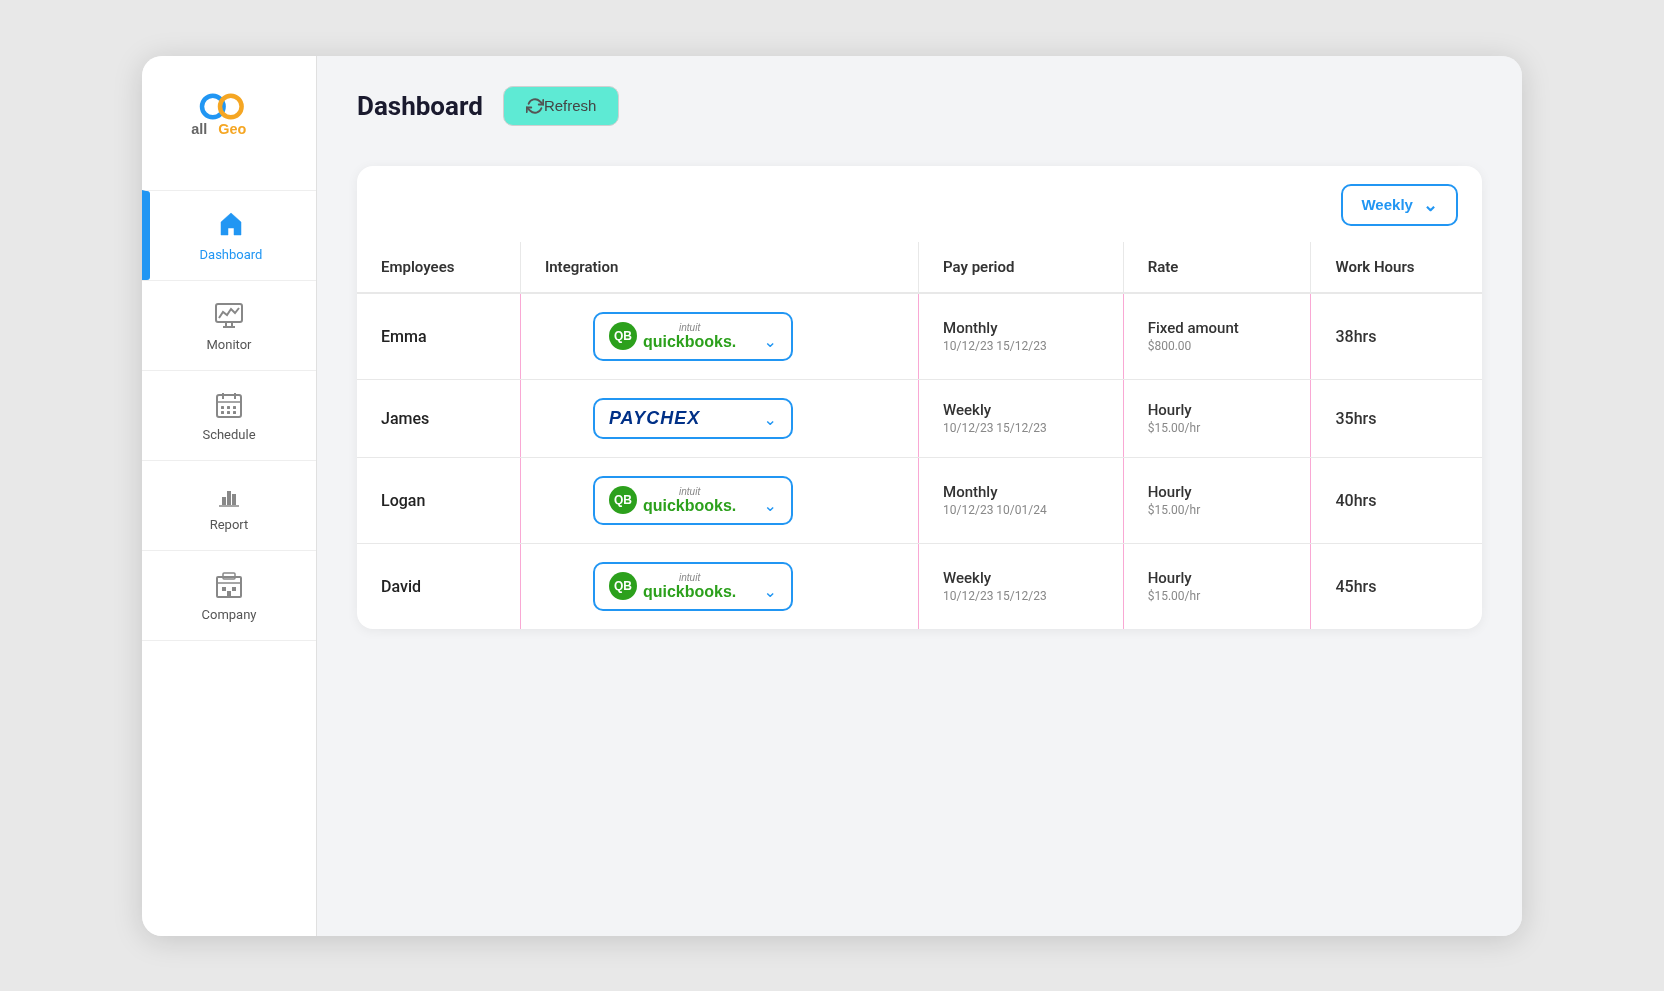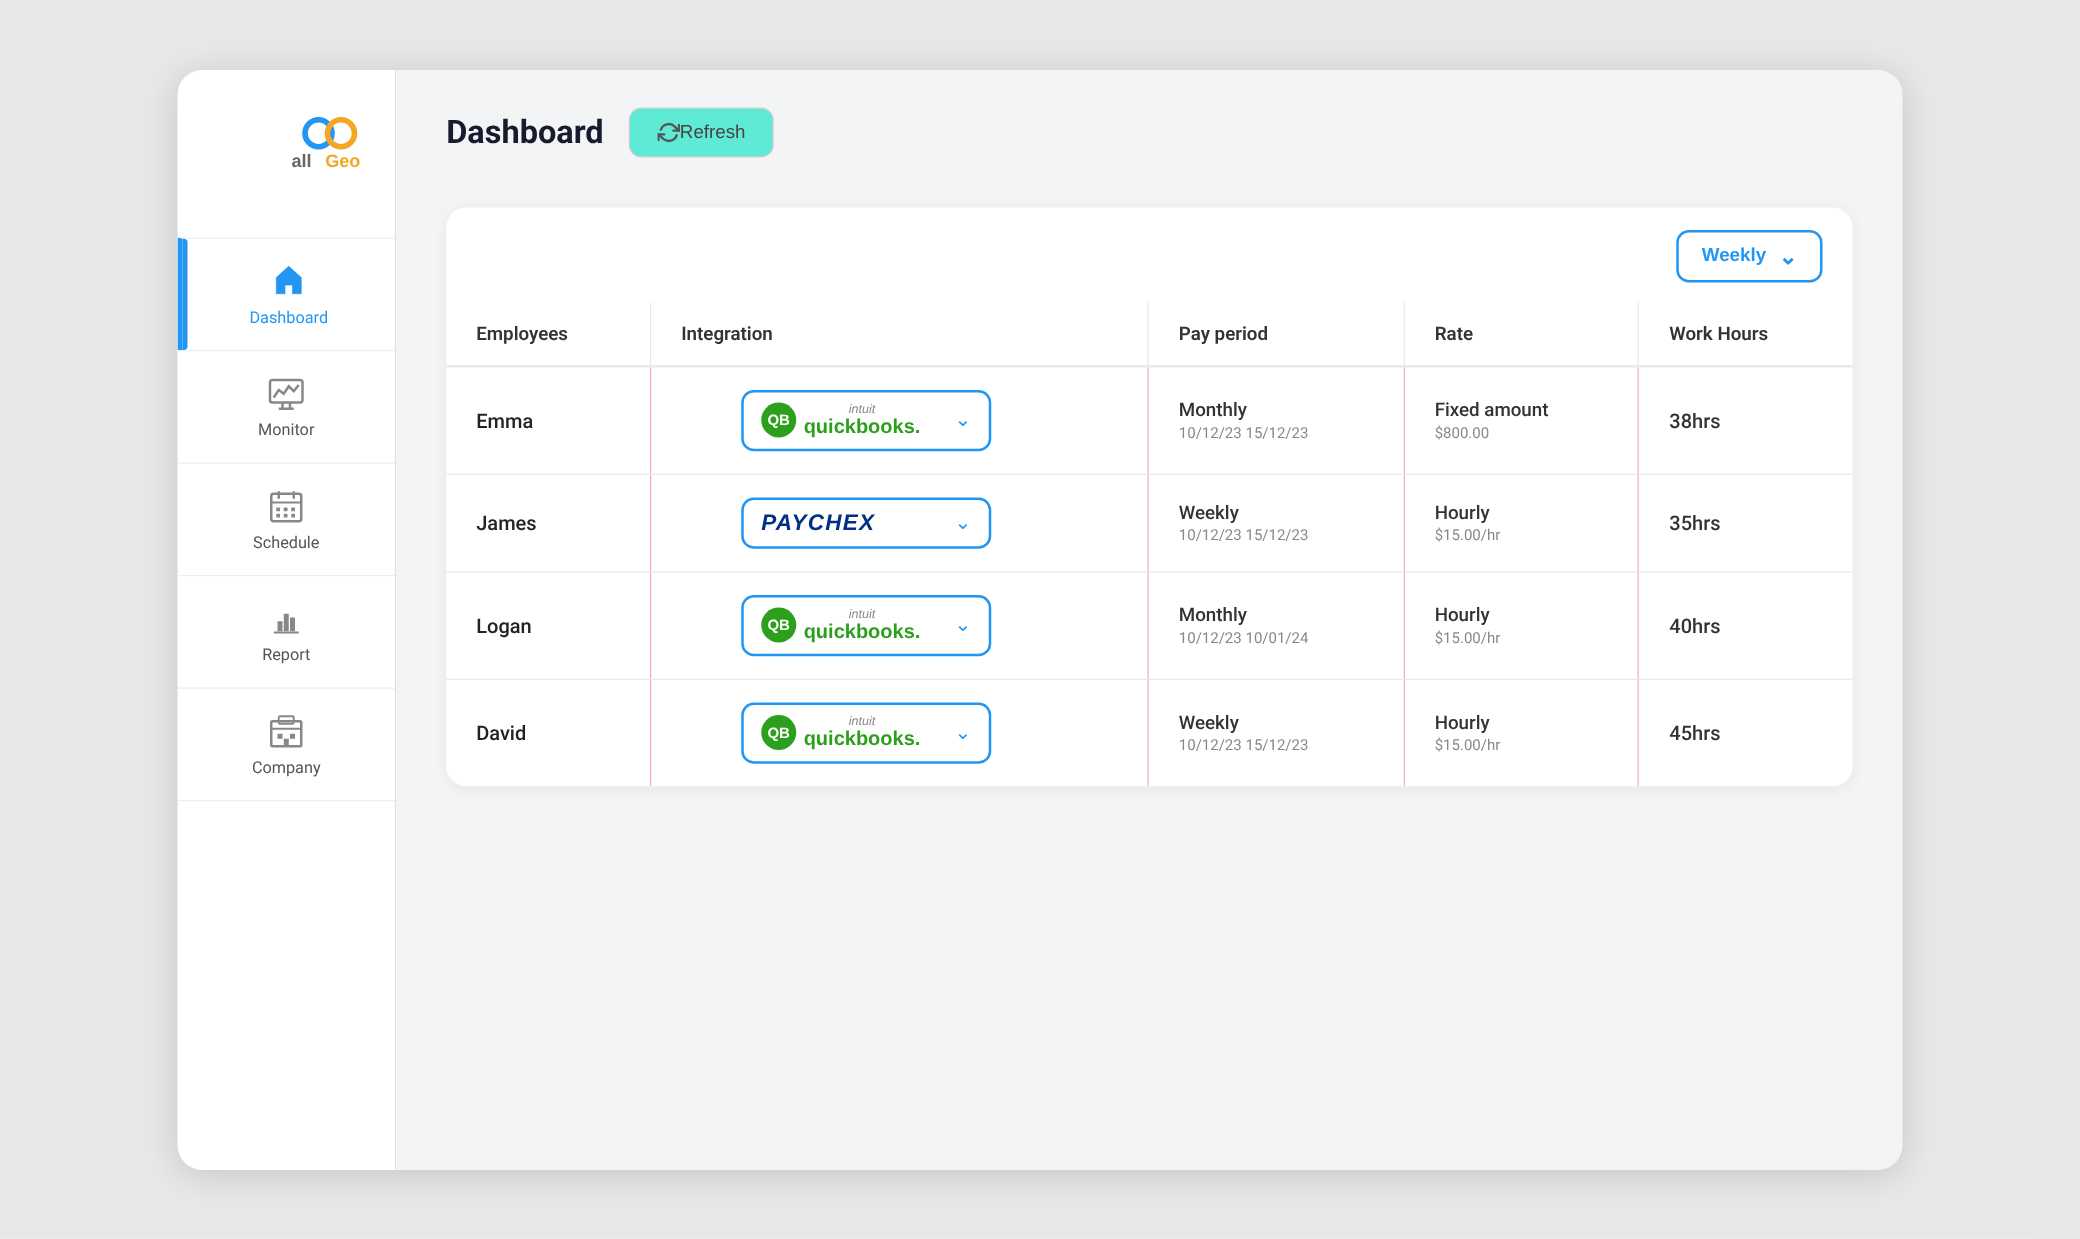--- a/index.html
+++ b/index.html
@@ -20,21 +20,21 @@
       display: flex;
       overflow: hidden;
       box-shadow: 0 4px 30px rgba(0,0,0,0.15);
     }
     
     .sidebar {
       width: 175px;
       background: #ffffff;
       display: flex;
       flex-direction: column;
-      align-items: flex-end;
+      align-items: center;
       padding: 30px 0 20px;
       border-right: 1px solid #e0e0e0;
       flex-shrink: 0;
     }
     .logo-container {
       margin-bottom: 40px;
     }
     .logo-svg {
       width: 90px;
       height: 60px;
@@ -189,21 +189,21 @@
     }
     tbody tr td:last-child { border-right: none; }
     tbody tr:last-child td { border-bottom: none; }
     .employee-name {
       font-size: 16px;
       font-weight: 500;
       color: #222;
     }
     .integration-btn {
       display: flex;
-      align-items: center;
+      align-items: flex-end;
       justify-content: space-between;
       gap: 24px;
       border: 2px solid #2196f3;
       border-radius: 10px;
       padding: 8px 14px;
       background: #fff;
       cursor: pointer;
       min-width: 200px;
       margin-left: 48px;
     }

